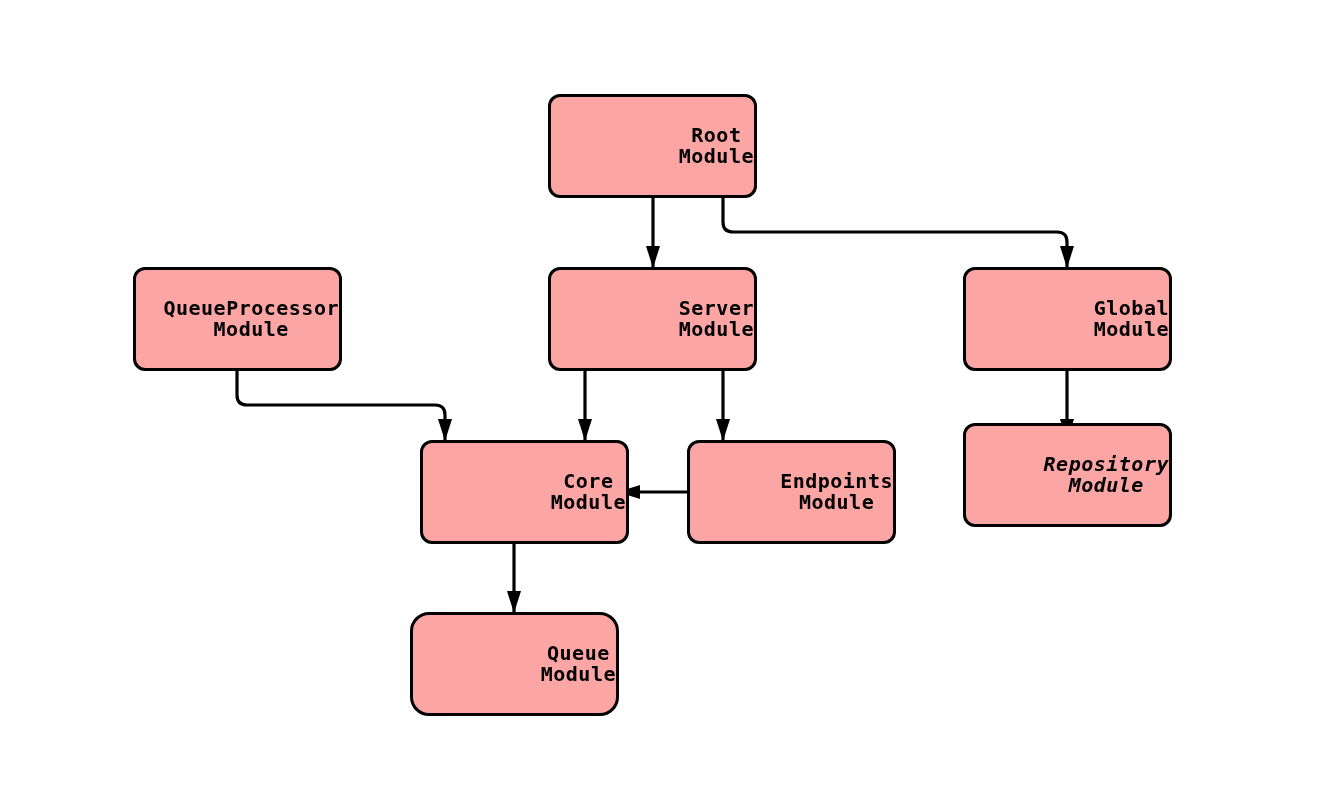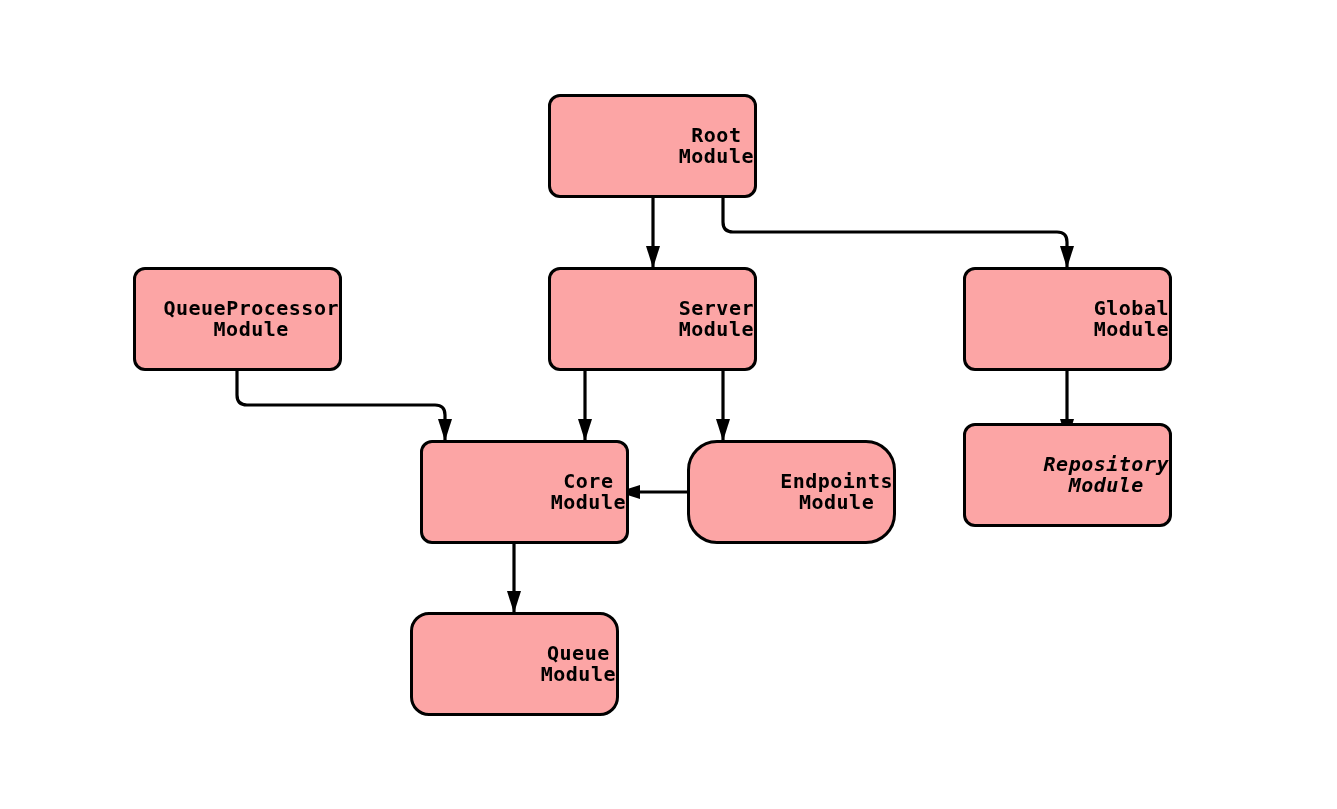--- a/index.html
+++ b/index.html
@@ -46,21 +46,21 @@
     font-size: 20px;
     line-height: 21.5px;
     color: #000000;
     letter-spacing: 0.5px;
   }
   .node-root        { left: 548px; top: 94px;  }
   .node-server      { left: 548px; top: 267px; }
   .node-queue-processor { left: 133px; top: 267px; }
   .node-global      { left: 963px; top: 267px; padding-left: 48px; }
   .node-core        { left: 390px; top: 440px; margin-left: 30px; }
-  .node-endpoints   { left: 687px; top: 440px; border-radius: 30px; }
+  .node-endpoints   { left: 687px; top: 440px; }
   .node-repository  { left: 963px; top: 423px; font-style: italic; }
   .node-queue       { left: 410px; top: 612px; border-radius: 19px; }
 </style>
 </head>
 <body>
 
 <div class="canvas">
 
   <svg class="edges-layer" width="1337" height="809" viewBox="0 0 1337 809" xmlns="http://www.w3.org/2000/svg">
     <defs>

